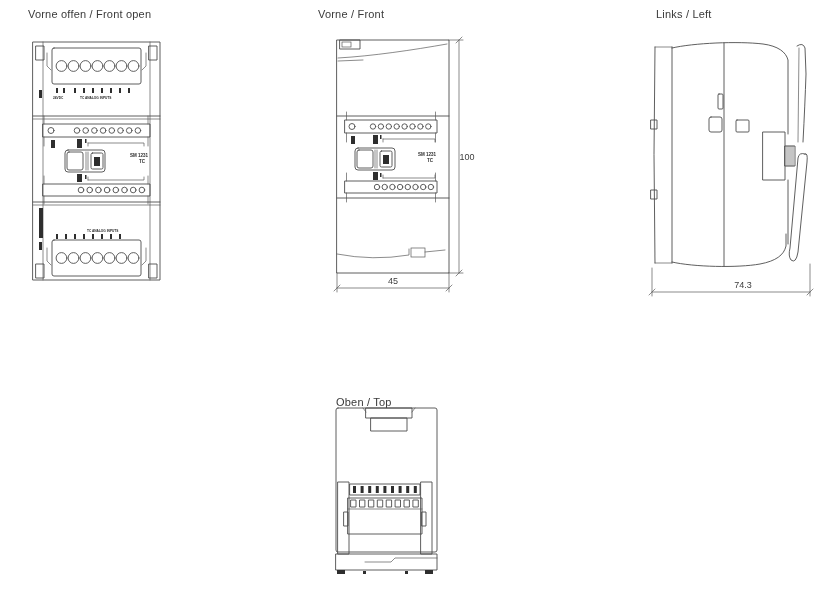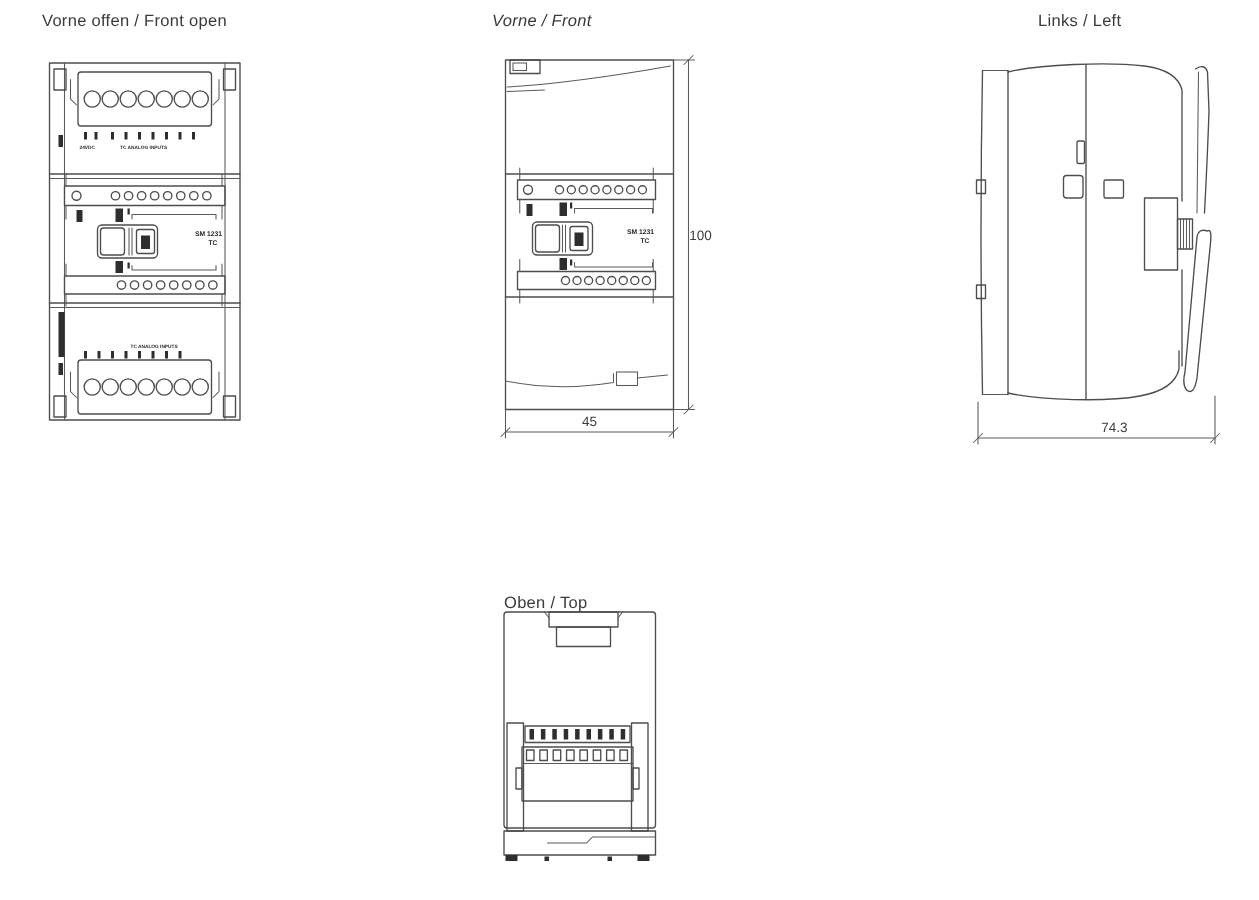--- a/index.html
+++ b/index.html
@@ -12,22 +12,22 @@
   .fl{fill:#2e2e2e;stroke:none;}
   .tx{fill:#2a2a2a;font-family:"Liberation Sans",sans-serif;font-weight:bold;}
   .dim{fill:#3d3d3d;font-family:"Liberation Sans",sans-serif;font-size:9px;}
 </style>
 </head>
 <body>
 
 <div id="canvas">
 
   <div class="view-title" style="left:28px;top:8px;">Vorne offen / Front open</div>
-  <div class="view-title" style="left:328px;top:8px;font-style:italic;">Vorne / Front</div>
-  <div class="view-title" style="left:656px;top:8px;margin-left:36px;">Links / Left</div>
+  <div class="view-title" style="left:318px;top:8px;">Vorne / Front</div>
+  <div class="view-title" style="left:656px;top:8px;">Links / Left</div>
   <div class="view-title" style="left:336px;top:396px;">Oben / Top</div>
 
   <svg class="view-svg" style="left:30px;top:36px;" width="134" height="250" viewBox="0 0 134 250">
     <g>
       <rect class="ln" x="3" y="6" width="127" height="238"></rect>
       <line class="lnt" x1="13" y1="6" x2="13" y2="244"></line>
       <line class="lnt" x1="120" y1="6" x2="120" y2="244"></line>
       <rect class="ln" x="6" y="10" width="8" height="14"></rect>
       <rect class="ln" x="119" y="10" width="8" height="14"></rect>
       <rect class="ln" x="6" y="228" width="8" height="14"></rect>

